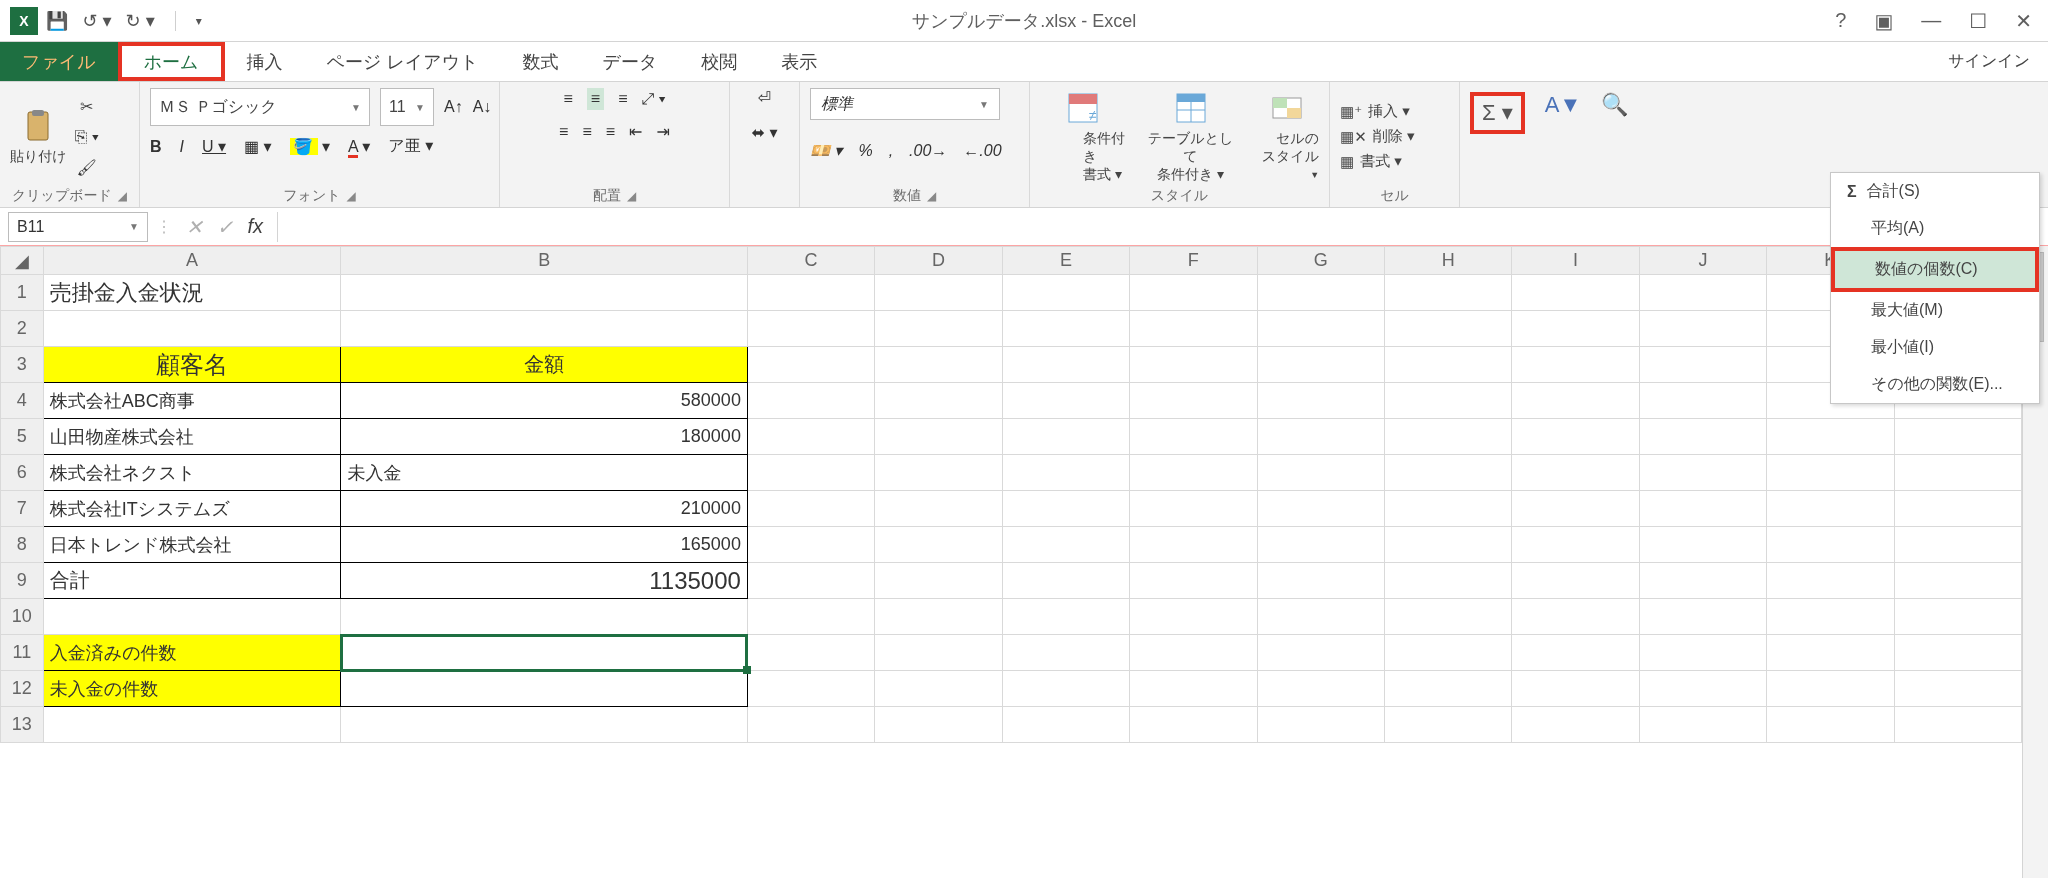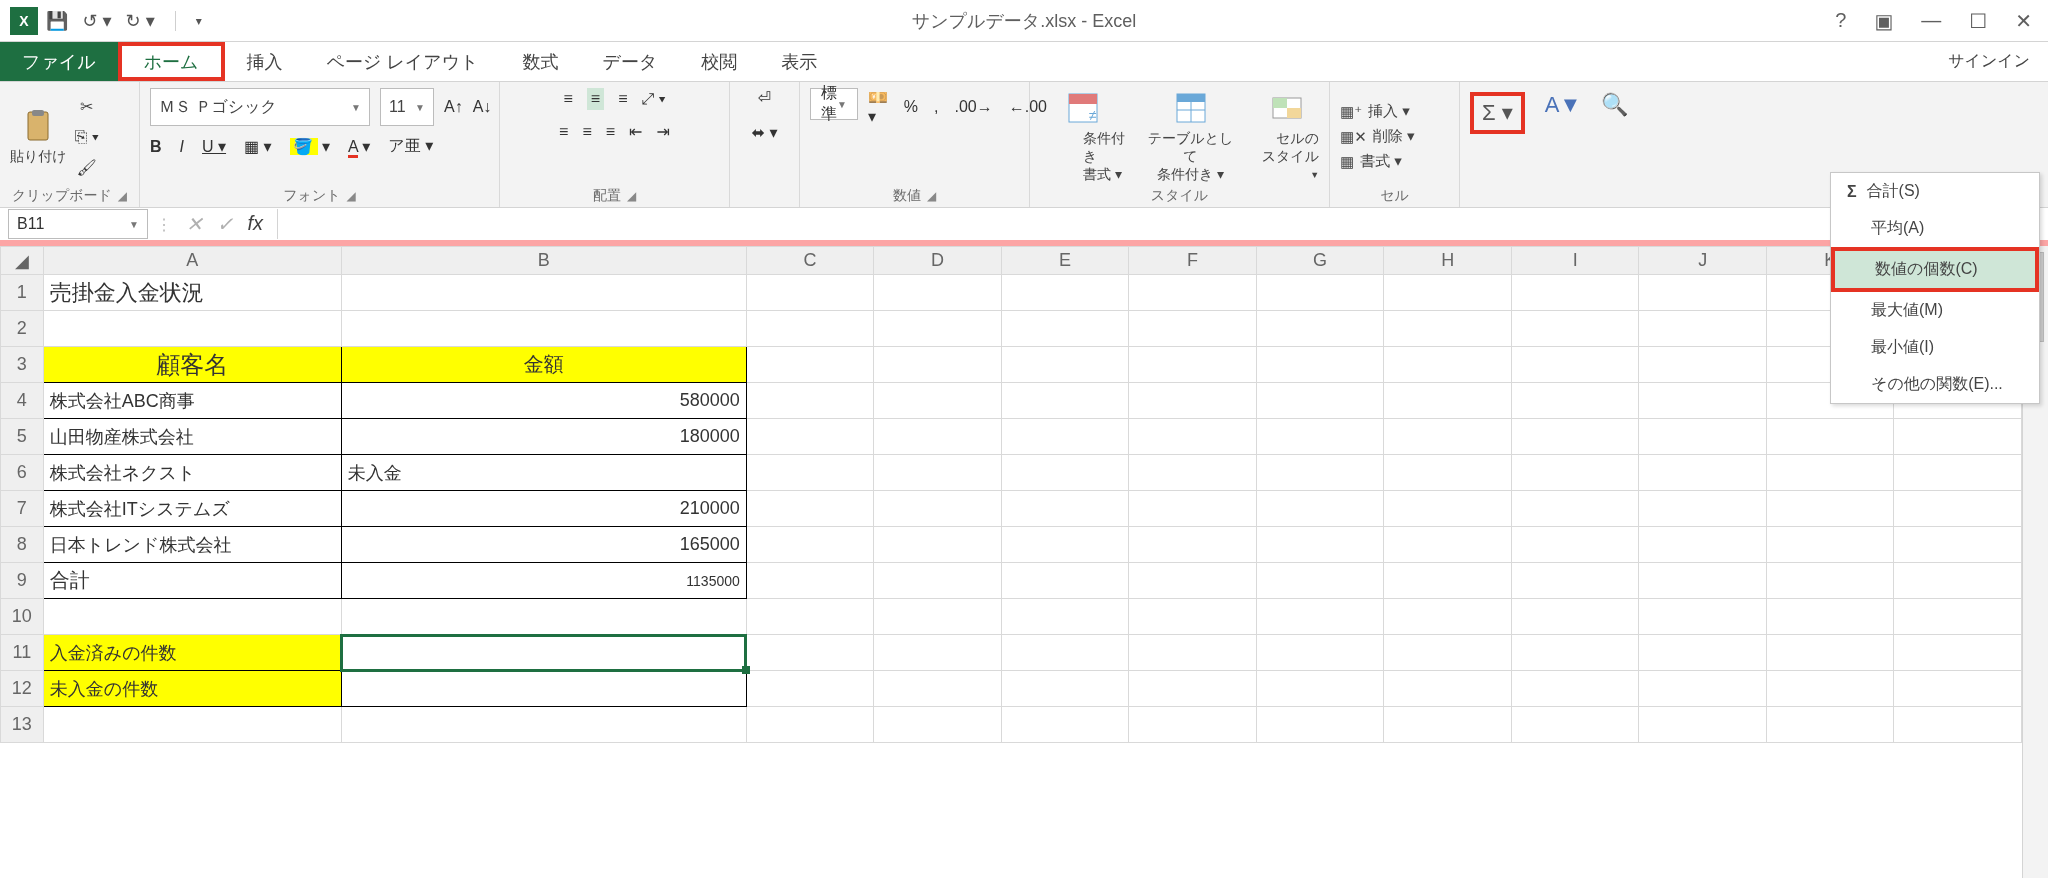--- a/index.html
+++ b/index.html
@@ -9,21 +9,21 @@
 .titlebar { height: 42px; display: flex; align-items: center; background: #fff; border-bottom: 1px solid #d4d4d4; position: relative; }
 .titlebar .app-icon { width: 28px; height: 28px; margin: 0 8px 0 10px; background: #1e6f41; display: flex; align-items: center; justify-content: center; color: #fff; font-weight: bold; font-size: 14px; }
 .titlebar .qat { display: flex; align-items: center; gap: 14px; color: #5f5f5f; font-size: 18px; }
 .titlebar .qat .sep { width: 1px; height: 20px; background: #cfcfcf; margin: 0 6px; }
 .titlebar .title { position: absolute; left: 50%; transform: translateX(-50%); color: #5f5f5f; font-size: 18px; }
 .titlebar .wincontrols { position: absolute; right: 16px; display: flex; gap: 28px; color: #5f5f5f; font-size: 20px; }
 
 
 .tabs { height: 40px; display: flex; align-items: stretch; border-bottom: 1px solid #d4d4d4; }
 .tabs .tab { padding: 0 22px; display: flex; align-items: center; font-size: 18px; color: #444; cursor: default; }
-.tabs .tab.file { background: #1e6f41; color: #ffffff; }
+.tabs .tab.file { background: #1e6f41; color: #fdba74; }
 .tabs .tab.active { color: #1e6f41; }
 .tabs .signin { margin-left: auto; padding: 0 18px; display: flex; align-items: center; color: #444; font-size: 16px; }
 
 .highlight-red { border: 4px solid #e53323; }
 
 
 .ribbon { height: 126px; background: #f3f3f3; border-bottom: 1px solid #d4d4d4; display: flex; position: relative; }
 .group { border-right: 1px solid #d9d9d9; padding: 6px 10px 2px 10px; display: flex; flex-direction: column; }
 .group .body { flex: 1; display: flex; align-items: center; gap: 8px; }
 .group .label { text-align: center; font-size: 14px; color: #6a6a6a; padding-top: 2px; }
@@ -49,21 +49,21 @@
 
 .menu { position: absolute; right: 8px; top: 90px; width: 210px; background: #fff; border: 1px solid #c7c7c7; box-shadow: 2px 2px 4px rgba(0,0,0,0.15); z-index: 50; }
 .menu .item { padding: 8px 16px; font-size: 16px; color: #444; display: flex; align-items: center; gap: 10px; }
 .menu .item.hover { background: #cfe6d7; }
 .menu .item .sigma { font-weight: bold; }
 
 
 .collapse { position: absolute; right: 14px; bottom: 6px; color: #888; font-size: 16px; }
 
 
-.formulabar { height: 38px; border-bottom: 6px solid #fca5a5; display: flex; align-items: center; }
+.formulabar { height: 38px; border-bottom: 1px solid #fca5a5; display: flex; align-items: center; }
 .namebox { width: 140px; height: 30px; border: 1px solid #bcbcbc; margin-left: 8px; display: flex; align-items: center; justify-content: space-between; padding: 0 8px; font-size: 16px; }
 .fbar-btns { display: flex; gap: 14px; margin: 0 14px; color: #b0b0b0; font-size: 20px; font-style: italic; }
 .fbar-input { flex: 1; height: 30px; border: none; border-left: 1px solid #d4d4d4; padding-left: 10px; }
 .formulabar .expand { width: 30px; text-align: center; color: #888; }
 
 
 .grid-wrap { display: flex; height: calc(878px - 42px - 40px - 126px - 38px); }
 .grid { flex: 1; overflow: hidden; position: relative; }
 table.sheet { border-collapse: collapse; table-layout: fixed; }
 table.sheet th, table.sheet td { border: 1px solid #d9d9d9; font-size: 18px; font-weight: normal; }
@@ -197,21 +197,21 @@
 
   <div class="group" style="width:70px;">
     <div class="body" style="flex-direction:column; gap:16px;">
       <span>⏎</span>
       <span>⬌ ▾</span>
     </div>
     <div class="label">&nbsp;</div>
   </div>
 
   <div class="group" style="width:230px;">
-    <div class="body" style="flex-direction:row; gap:10px; align-items:flex-start;">
+    <div class="body" style="flex-direction:column; gap:21px; align-items:flex-start;font-style:italic;">
       <div class="numfmt-box">
           <span>標準</span>
           <span class="dd-arrow">▼</span>
         </div>
       <div class="hstack" style="gap:16px;">
         <span>💴 ▾</span>
         <span>%</span>
         <span>,</span>
         <span>.00→</span>
         <span>←.00</span>
@@ -465,21 +465,21 @@
             <td></td>
             <td></td>
             <td></td>
             <td></td>
             <td></td>
             <td></td>
           </tr>
         <tr class="row-tall">
             <th class="rowhdr">9</th>
           <td class="data-border" style="font-size:20px;">合計</td>
-          <td class="data-border right" style="font-size:14px;">1135000</td>
+          <td class="data-border right" style="font-size:24px;">1135000</td>
           <td></td>
             <td></td>
             <td></td>
             <td></td>
             <td></td>
             <td></td>
             <td></td>
             <td></td>
             <td></td>
             <td></td>

